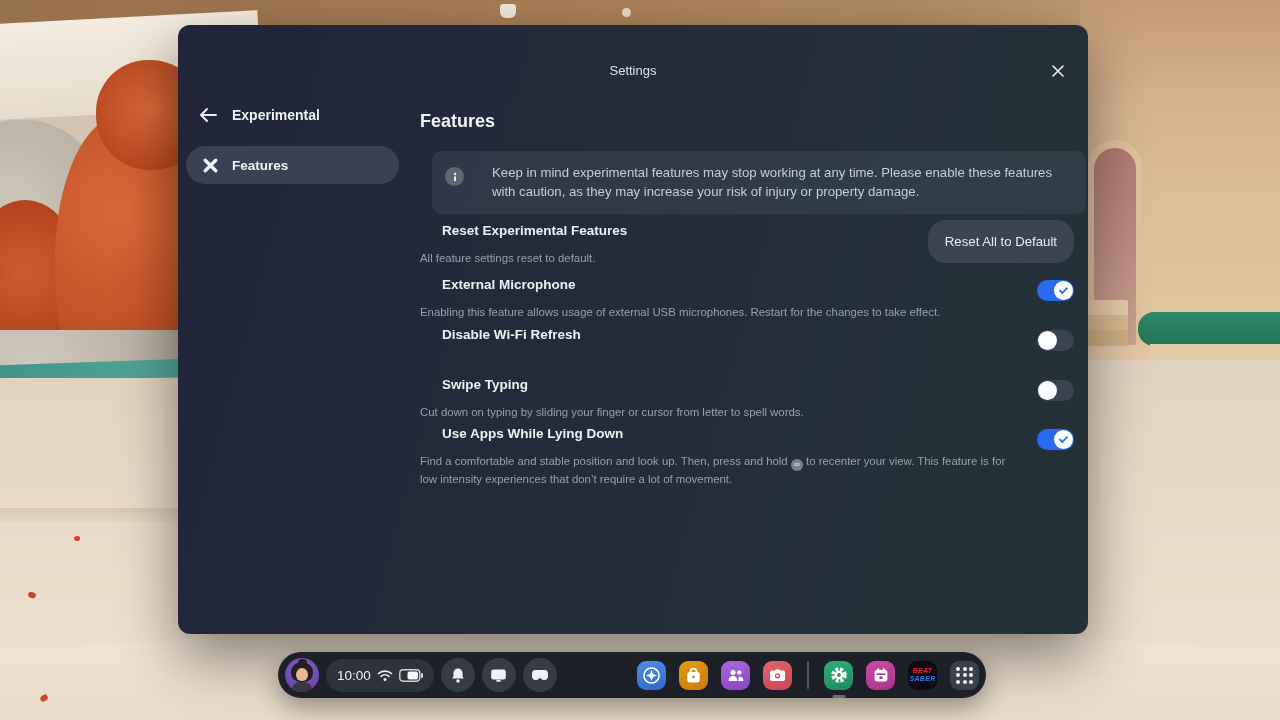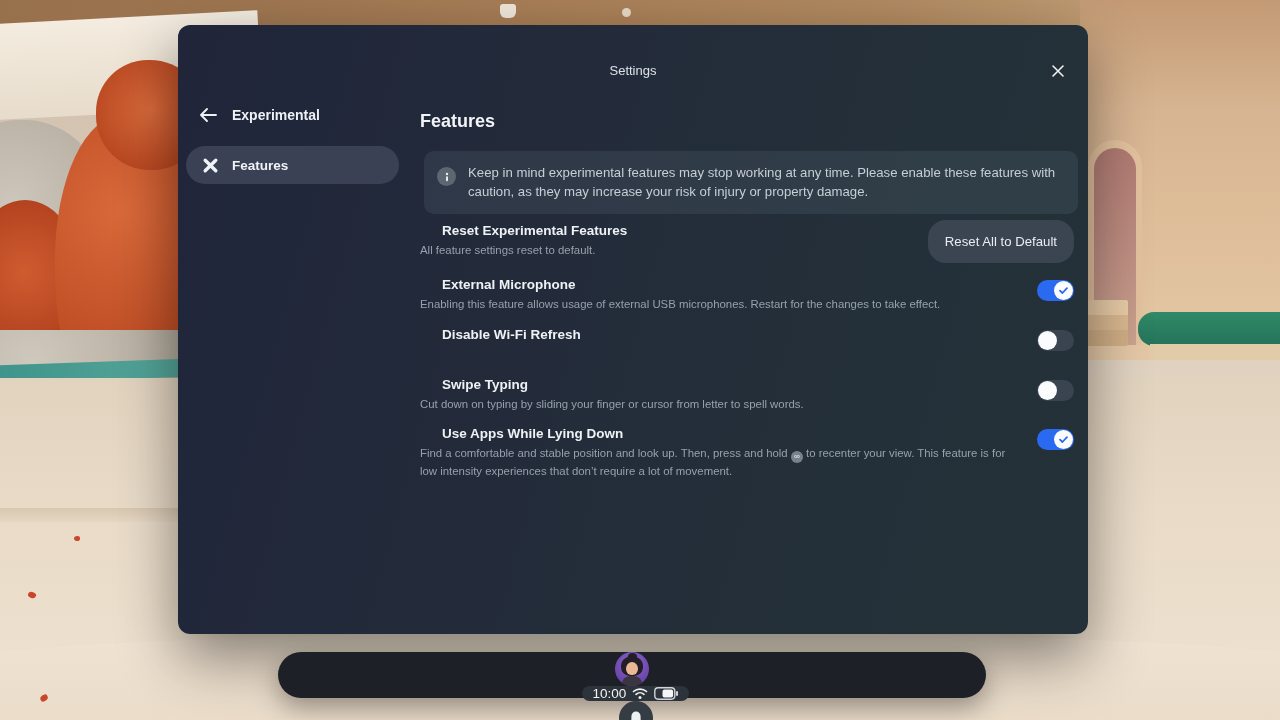--- a/index.html
+++ b/index.html
@@ -43,48 +43,48 @@
   .win-title { position:absolute; left:0; right:0; top:38px; text-align:center; font-size:13px; color:#dde2e7; }
   .close-btn { position:absolute; right:16px; top:32px; width:28px; height:28px; display:flex; align-items:center; justify-content:center; cursor:pointer; border-radius:50%; }
   .back-row { position:absolute; left:20px; top:82px; display:flex; align-items:center; gap:14px; cursor:pointer; }
   .back-row .lbl { font-size:14px; font-weight:bold; color:#eef1f5; }
   .nav-item { position:absolute; left:8px; top:121px; width:213px; height:38px; border-radius:19px; background:#3a4154;
               display:flex; align-items:center; gap:13px; padding:0 16px; cursor:pointer; }
   .nav-item .lbl { font-size:13.5px; font-weight:bold; color:#f0f3f6; }
 
   .content { position:absolute; left:242px; top:86px; width:654px; height:500px; }
   .content h1 { font-size:18px; font-weight:bold; color:#f2f5f8; }
-  .banner { position:absolute; left:4px; top:40px; width:654px; border-radius:10px; background:rgba(130,148,162,.14);
-            display:flex; gap:12px; padding:13px 16px 13px 13px; align-items:flex-start; }
+  .banner { position:absolute; left:12px; top:40px; width:654px; border-radius:10px; background:rgba(130,148,162,.14);
+            display:flex; gap:28px; padding:13px 16px 13px 13px; align-items:flex-start; }
   .banner .txt { font-size:13.2px; color:#c6ced6; line-height:1.42; }
   .info-ic { flex:0 0 auto; width:19px; height:19px; border-radius:50%; background:#5d6772; display:flex; align-items:center; justify-content:center; margin-top:3px; }
 
   .reset-row { position:absolute; left:0; top:112px; width:100%; }
   .row-title { font-size:13.5px; font-weight:bold; color:#eef2f5;padding-left:22px; }
-  .row-desc { font-size:11.4px; color:#96a1ab; margin-top:4px; line-height:1.5; }
+  .row-desc { font-size:11.4px; color:#96a1ab; margin-top:12px; line-height:1.5; }
   .reset-btn { position:absolute; right:0; top:-3px; height:43px; padding:0 17px; border-radius:18px; background:#3b4552;
                border:none; color:#e9edf1; font-size:13.2px; font-family:inherit; display:flex; align-items:center; cursor:pointer; }
 
   .feature-row { position:absolute; left:0; width:100%; padding-right:62px; }
   .feature-row.r0 { top:166px; } .feature-row.r1 { top:216px; } .feature-row.r2 { top:266px; } .feature-row.r3 { top:315px; }
 
   .toggle { position:absolute; right:0; top:3px; width:37px; height:21px; border-radius:11px; background:#3a4450; cursor:pointer; }
   .toggle .knob { position:absolute; left:1px; top:1px; width:19px; height:19px; border-radius:50%; background:#fbfcfd;
                   display:flex; align-items:center; justify-content:center; transition:left .1s; }
   .toggle .knob svg { display:none; }
   .toggle.on { background:#2a6af0; }
   .toggle.on .knob { left:17px; }
   .toggle.on .knob svg { display:block; }
 
   .meta-inline { display:inline-flex; width:12px; height:12px; border-radius:50%; background:#79828c; color:#eef2f5;
                  font-size:8px; line-height:12px; align-items:center; justify-content:center; vertical-align:-2px; }
 
   
   .taskbar { position:absolute; left:278px; top:652px; width:708px; height:46px; border-radius:23px; background:#1d2127;
-             display:flex; align-items:center; padding:0 7px; box-shadow:0 10px 26px rgba(0,0,0,.35);flex-direction:column; }
+             display:flex; align-items:center; padding:0 7px; box-shadow:0 10px 26px rgba(0,0,0,.35); }
   .avatar { width:34px; height:34px; border-radius:50%; background:radial-gradient(circle at 50% 35%,#8a63c9,#5d3ba0); position:relative; overflow:hidden; cursor:pointer; flex:0 0 auto; }
   .avatar .hair { position:absolute; left:6px; top:4px; width:22px; height:20px; background:#241f27; border-radius:50% 50% 42% 42%; }
   .avatar .bun { position:absolute; left:13px; top:1px; width:9px; height:7px; background:#241f27; border-radius:50%; }
   .avatar .face { position:absolute; left:11px; top:10px; width:12px; height:13px; background:#eab893; border-radius:50% 50% 46% 46%; }
   .avatar .body { position:absolute; left:7px; top:24px; width:20px; height:12px; background:#3a3540; border-radius:8px 8px 0 0; }
   .time-pill { height:33px; border-radius:17px; background:#2d333a; display:flex; align-items:center; gap:6px; padding:0 11px; margin-left:7px; cursor:pointer; }
   .time-pill .time { font-size:13.5px; color:#f2f4f6; }
   .circle-btn { width:34px; height:34px; border-radius:50%; background:#363c44; display:flex; align-items:center; justify-content:center; margin-left:7px; cursor:pointer; flex:0 0 auto; }
   .apps { margin-left:auto; display:flex; align-items:center; gap:13px; }
   .tile { width:29px; height:29px; border-radius:9px; display:flex; align-items:center; justify-content:center; cursor:pointer; position:relative; flex:0 0 auto; }

